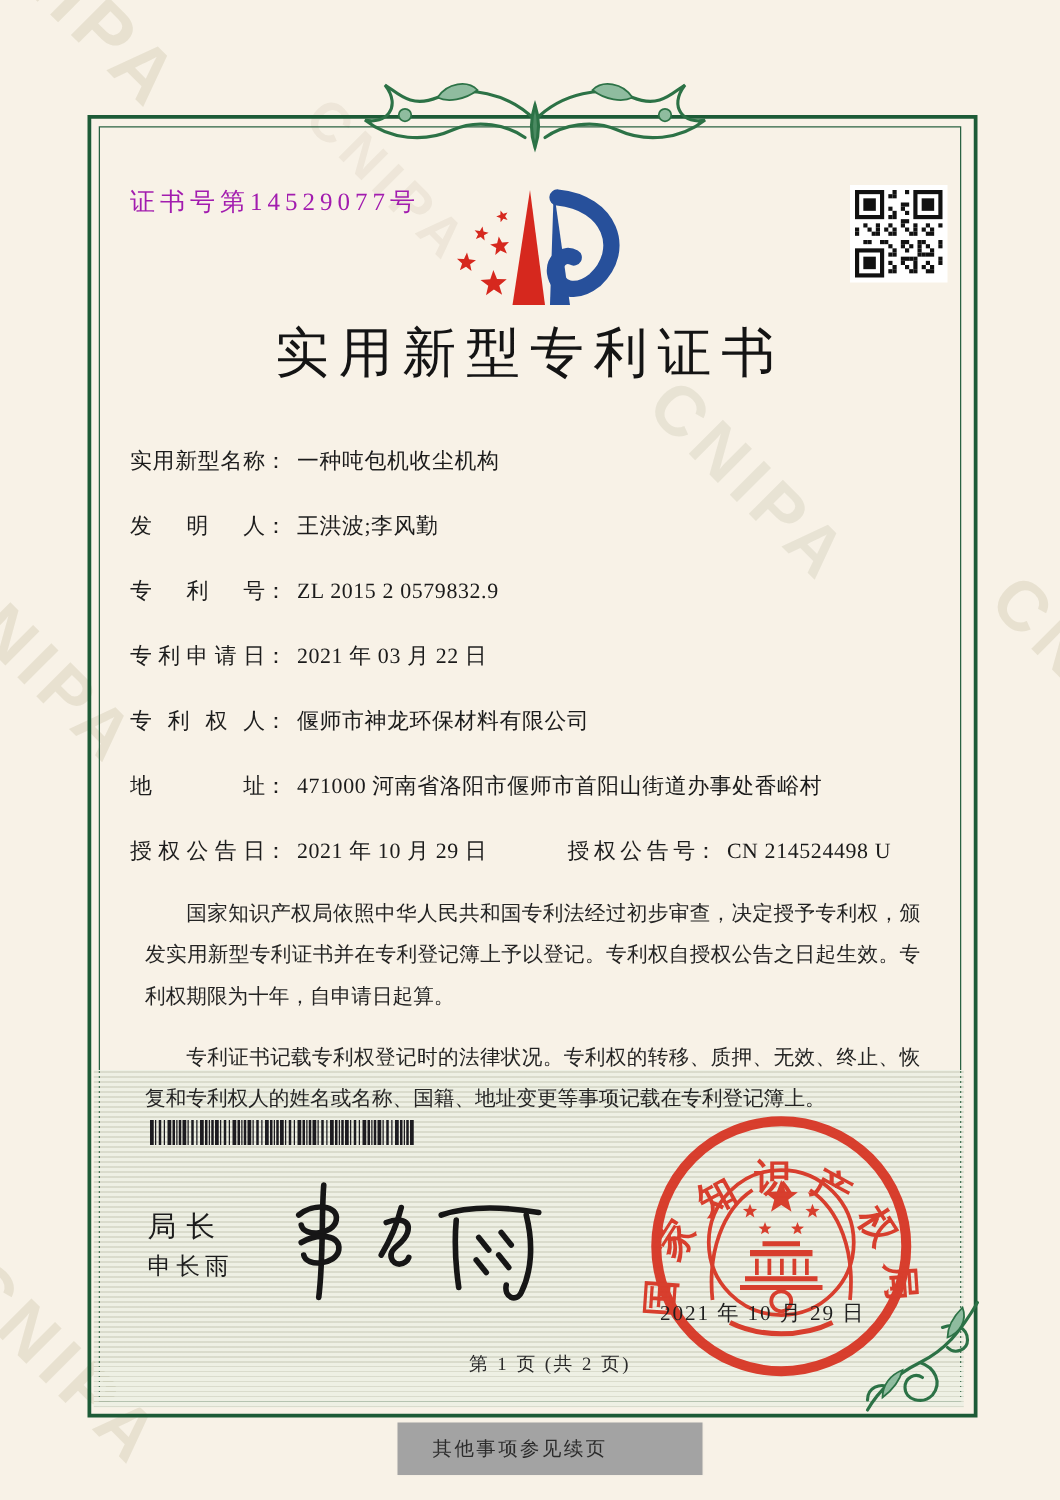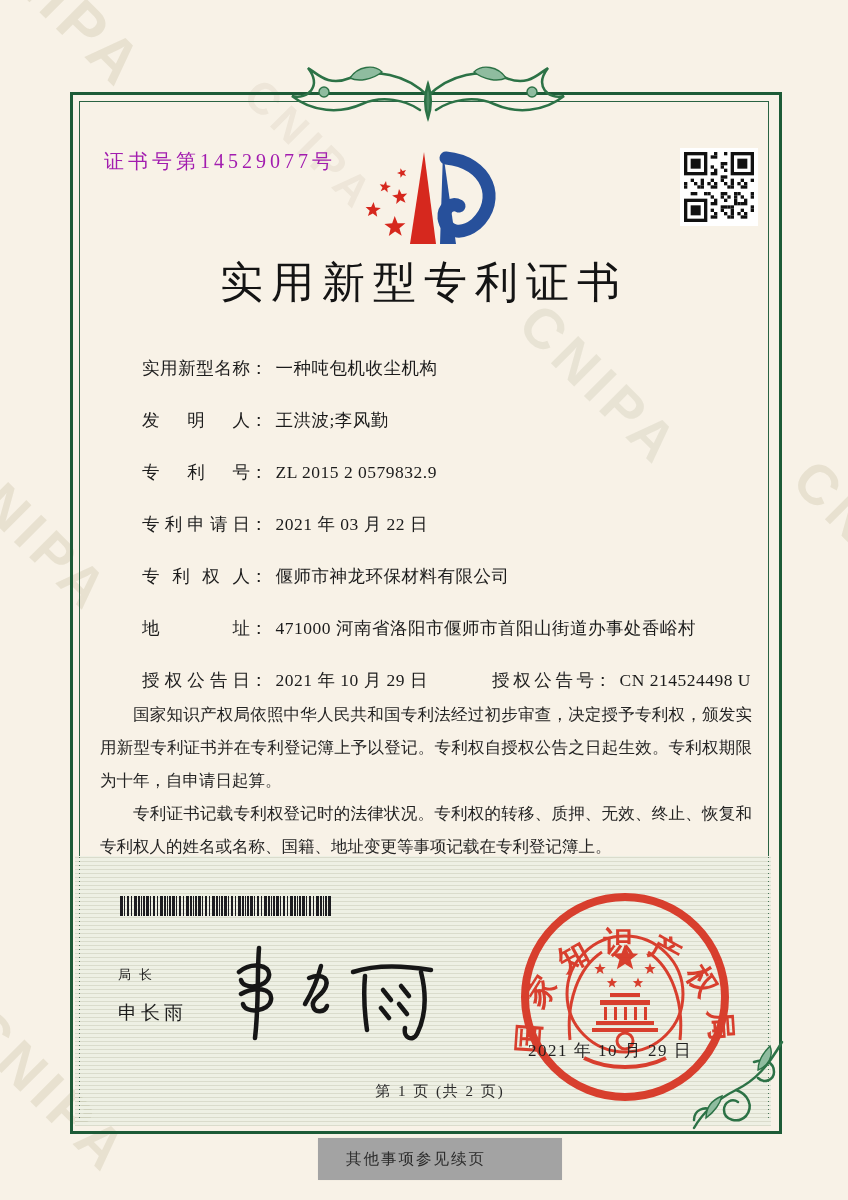--- a/index.html
+++ b/index.html
@@ -28,37 +28,37 @@
       0deg,
       rgba(148,168,142,0.30) 0px, rgba(148,168,142,0.30) 1px,
       #eef0e4 1px, #eef0e4 4px);
   }
   .cert-no{left:104px;top:148px;font-size:20px;letter-spacing:4px;color:#a21caf;}
   .title{
     left:70px;top:254px;width:708px;text-align:center;
     font-size:43px;font-weight:normal;letter-spacing:8px;color:#141414;
   }
   
-  .fields{left:104px;top:356px;width:600px;margin-left:38px;}
+  .fields{left:104px;top:356px;width:600px;}
   .field-row{position:relative;height:19px;margin-bottom:33px;font-size:17.5px;white-space:nowrap;}
   .field-label{
     display:inline-block;width:108px;vertical-align:top;
     text-align:justify;text-align-last:justify;color:#1d1d1d;
   }
   .field-colon{display:inline-block;margin-right:8px;color:#1d1d1d;}
   .field-value{color:#1b1b1b;letter-spacing:0.5px;}
   .pair2{position:absolute;left:350px;top:0;}
   .pair2 .field-label{width:102px;}
   
   .body-text{
     left:100px;top:698px;width:652px;font-size:16.5px;line-height:33px;
     text-align:justify;color:#242424;
   }
-  .body-text p{margin:0;text-indent:2em;}
-  .officer-title{left:118px;top:966px;font-size:13px;letter-spacing:8px;color:#1c1c1c;}
+  .body-text p{margin:16px;text-indent:2em;}
+  .officer-title{left:118px;top:966px;font-size:23px;letter-spacing:8px;color:#1c1c1c;}
   .officer-name{left:118px;top:1000px;font-size:19px;letter-spacing:4px;color:#1c1c1c;}
   .seal-date{
     left:528px;top:1039px;font-size:17px;letter-spacing:1.5px;color:#1f1f1f;white-space:nowrap;
   }
   .page-num{left:70px;top:1082px;width:740px;text-align:center;font-size:15px;letter-spacing:2px;color:#2a2a2a;}
   .note-box{
     left:318px;top:1138px;width:244px;height:42px;background:#a3a3a3;
     box-shadow:0 0 2px rgba(0,0,0,0.05);
   }
   .note-text{margin:11px 0 0 28px;font-size:15.5px;letter-spacing:2px;color:#2b2b2b;}

